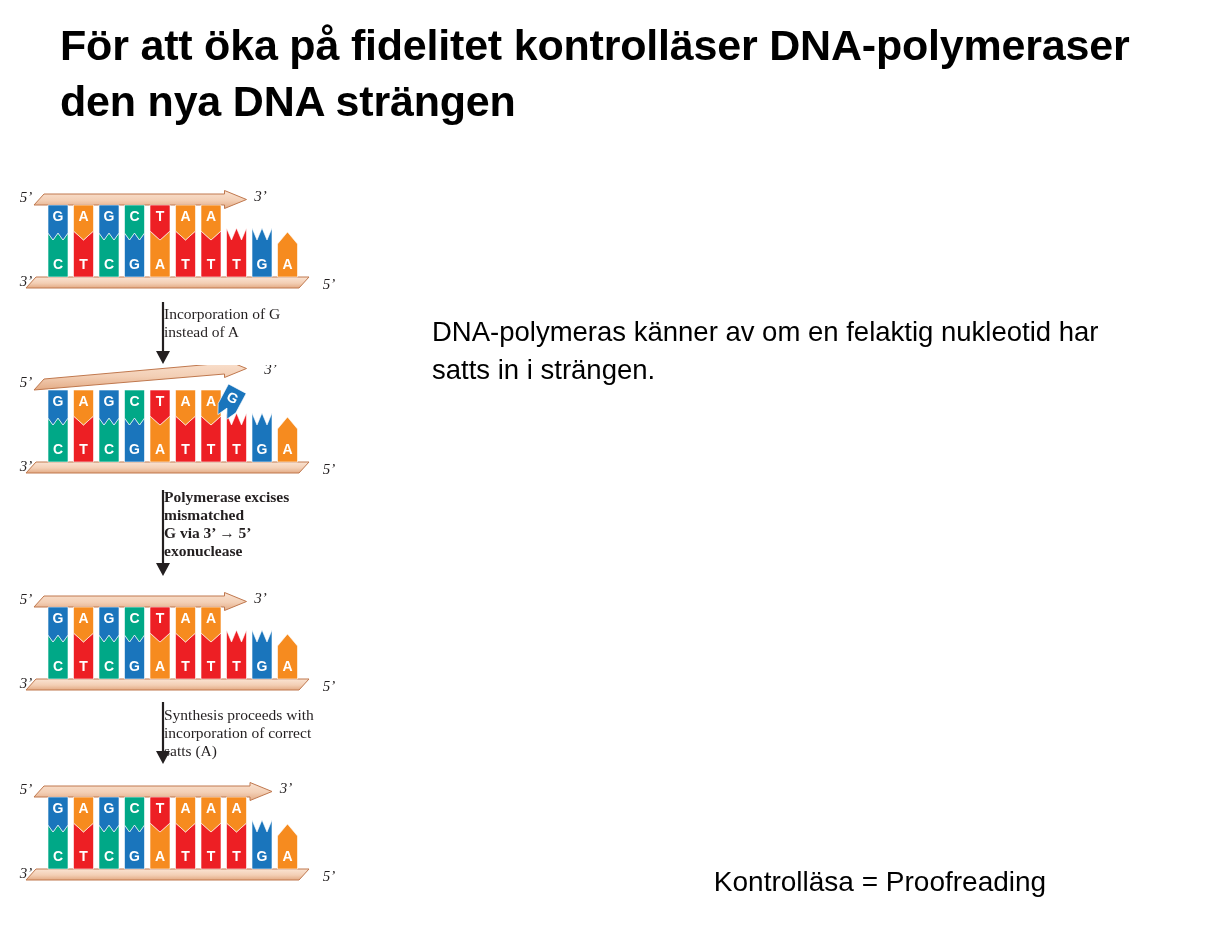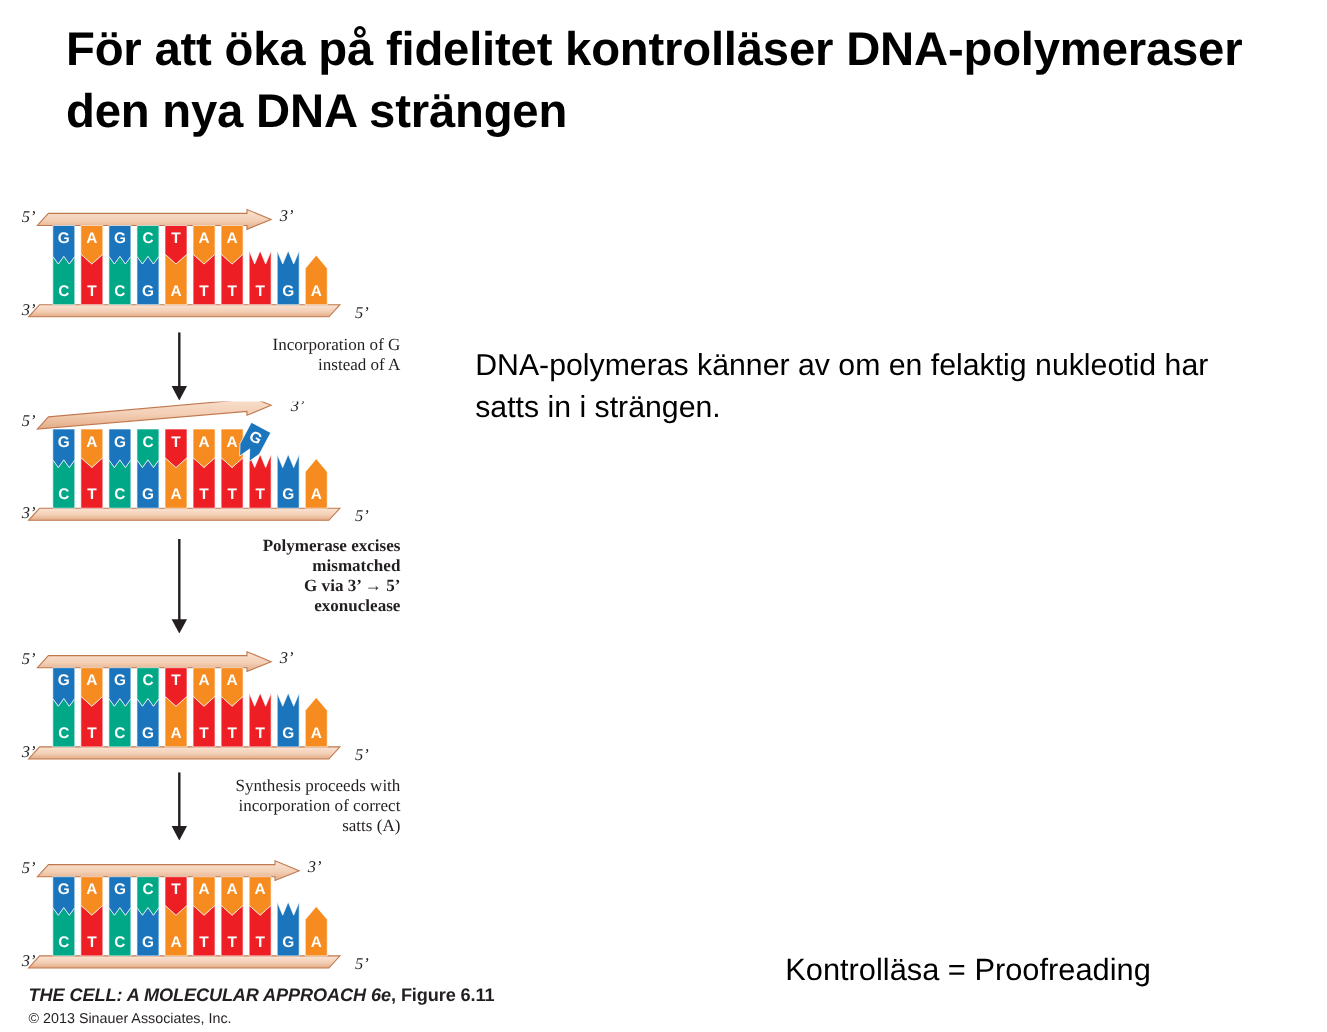--- a/index.html
+++ b/index.html
@@ -55,21 +55,20 @@
   .panel { position: absolute; left: 0; top: 0; width: 360px; height: 125px; }
   .panel svg { display: block; }
 
   .steplabel {
     position: absolute;
     font-family: "Liberation Serif", serif;
     font-size: 15.5px;
     line-height: 1.17;
     color: #231f20;
     white-space: pre-line;
-    text-align: right;
   }
 
   
   #credit {
     position: absolute;
     left: 26px; top: 896px;
     width: 520px;
   }
   #credit .line1 {
     font-size: 16.5px;
@@ -346,18 +345,14 @@
        <path d="M 4 49 L 18 49 L 11 62 Z" fill="#231f20"></path>
      </svg></div>
       <div class="steplabel" style="left: 164px; top: 534px; width: 200px;">Synthesis proceeds with
 incorporation of correct
 satts (A)</div>
     </div>
 
   <div class="body-text" id="para1">DNA-polymeras känner av om en felaktig nukleotid har satts in i strängen.</div>
   <div id="footnote">Kontrolläsa = Proofreading</div>
 
-  <div id="credit">
-    <div class="line1"><span>THE CELL: A MOLECULAR APPROACH 6e</span><span class="reg">, Figure 6.11</span></div>
-    <div class="line2">© 2013 Sinauer Associates, Inc.</div>
-  </div>
 
 </div>
 
 </body></html>

